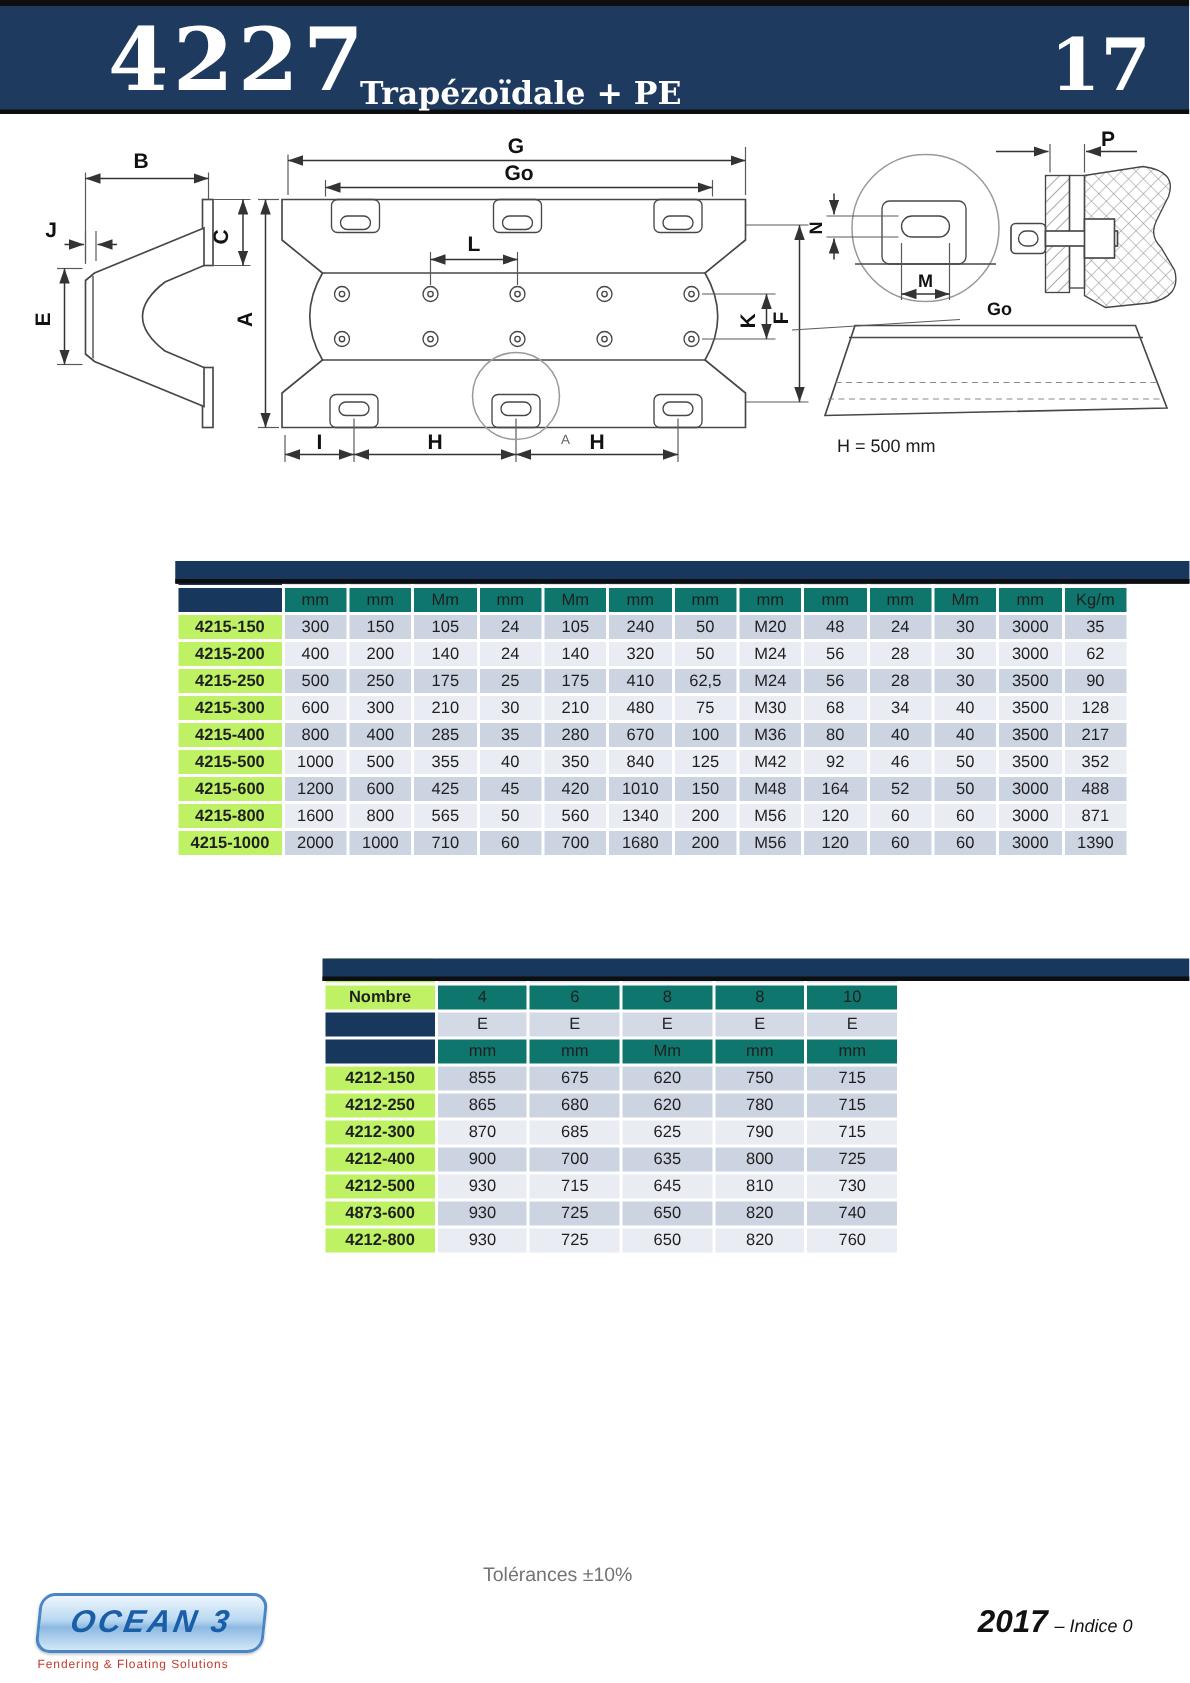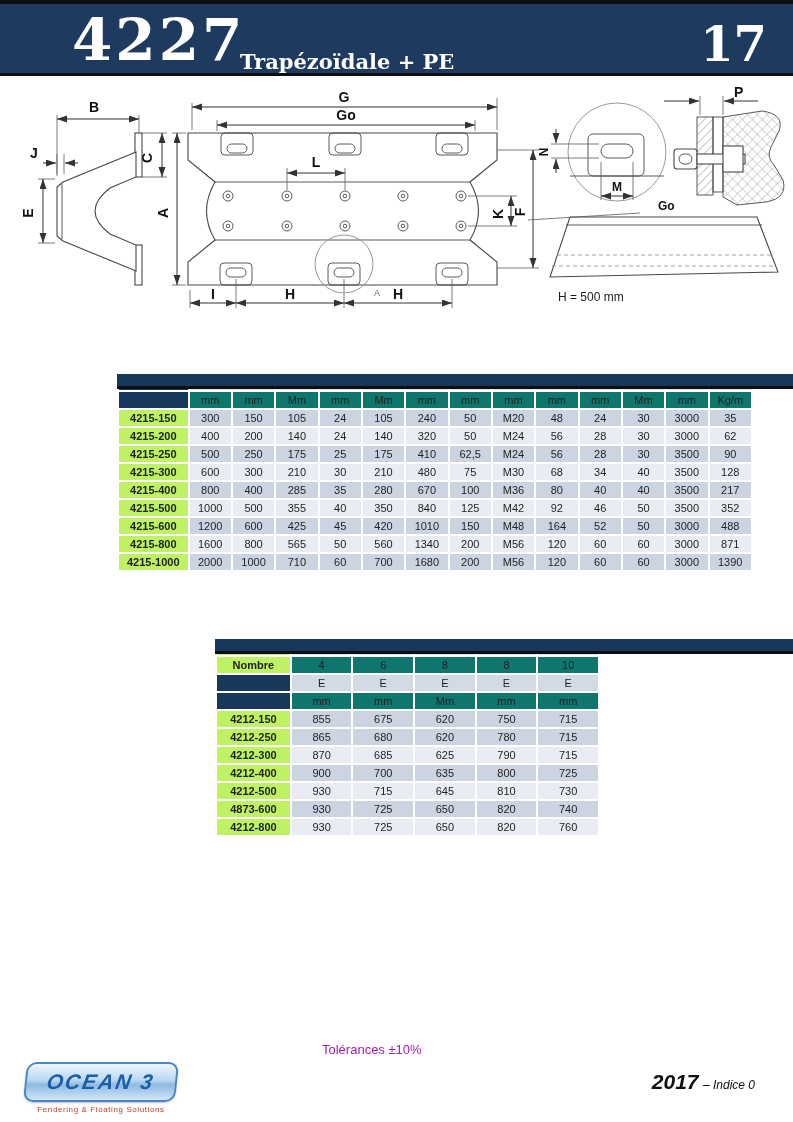--- a/index.html
+++ b/index.html
@@ -35,29 +35,29 @@
   td.navy{background:#17375d;}
   td.model{background:#bef264;color:#fff;font-weight:bold;}
   td.h1{background:#dce1eb;}
   td.h2{background:#0f766e;}
   td.h3{background:#d3d9e5;}
   td.rA{background:#ccd3e1;}
   td.rB{background:#e9ecf3;}
   #t1{position:absolute;left:117px;top:370px;width:636px;}
   #t2{position:absolute;left:215px;top:635px;width:385px;}
   
-  .tol{position:absolute;left:322px;top:1042px;font-size:13px;color:#a21caf;}
+  .tol{position:absolute;left:322px;top:1042px;font-size:13px;color:#737373;}
   .logo{position:absolute;left:25px;top:1062px;width:160px;}
   .logo-box{width:148px;height:36px;border:2px solid #4a86c5;border-radius:10px;
         background:linear-gradient(180deg,#eef6fd 0%,#b9d8f1 45%,#8db9e1 58%,#d2e7f8 100%);
         transform:skewX(-6deg);display:flex;align-items:center;justify-content:center;
         box-shadow:0 1px 2px rgba(0,0,0,.25);}
   .logo-text{font-style:italic;font-weight:bold;font-size:21px;color:#1b5ea8;
         letter-spacing:2px;transform:skewX(-4deg);}
-  .logo-sub{margin-top:3px;font-size:8px;letter-spacing:.6px;color:#c23b2a;text-align:center;width:152px;}
+  .logo-sub{margin-top:3px;font-size:8px;letter-spacing:.6px;color:#c23b2a;text-align:left;width:152px;}
   .edition{position:absolute;right:38px;top:1070px;color:#111;white-space:nowrap;}
   .edition .yr{font-weight:bold;font-style:italic;font-size:21px;}
   .edition .ind{font-style:italic;font-size:12px;}
 </style>
 </head>
 <body>
 
 <div class="page">
 
   <div class="topline"></div>

